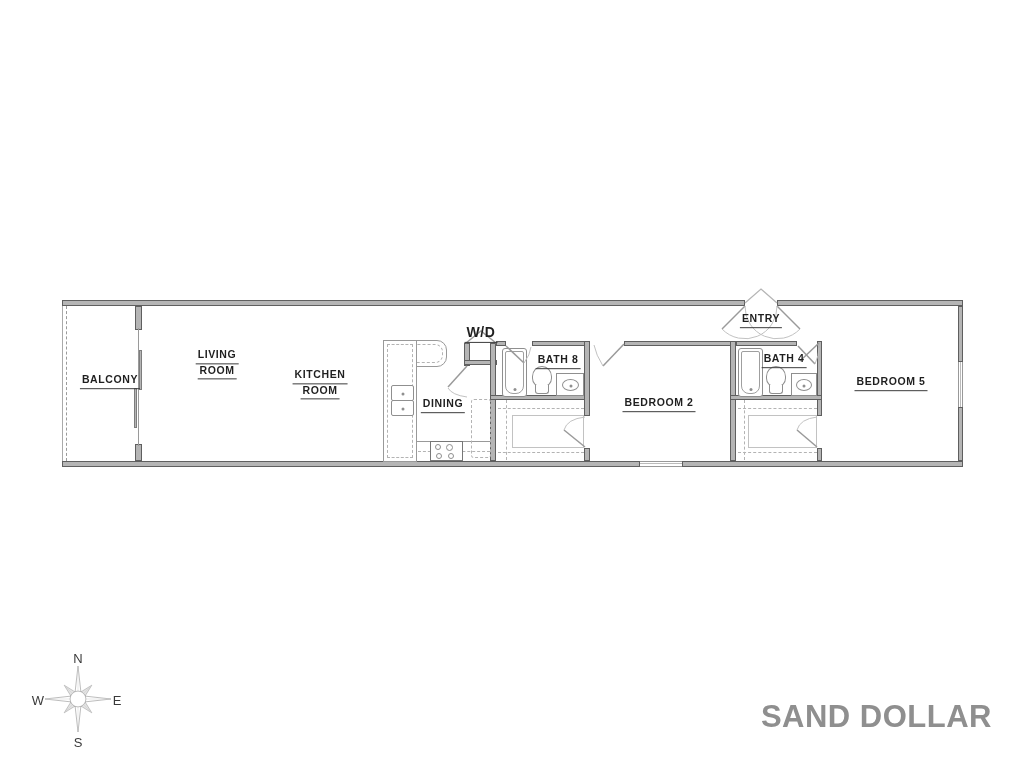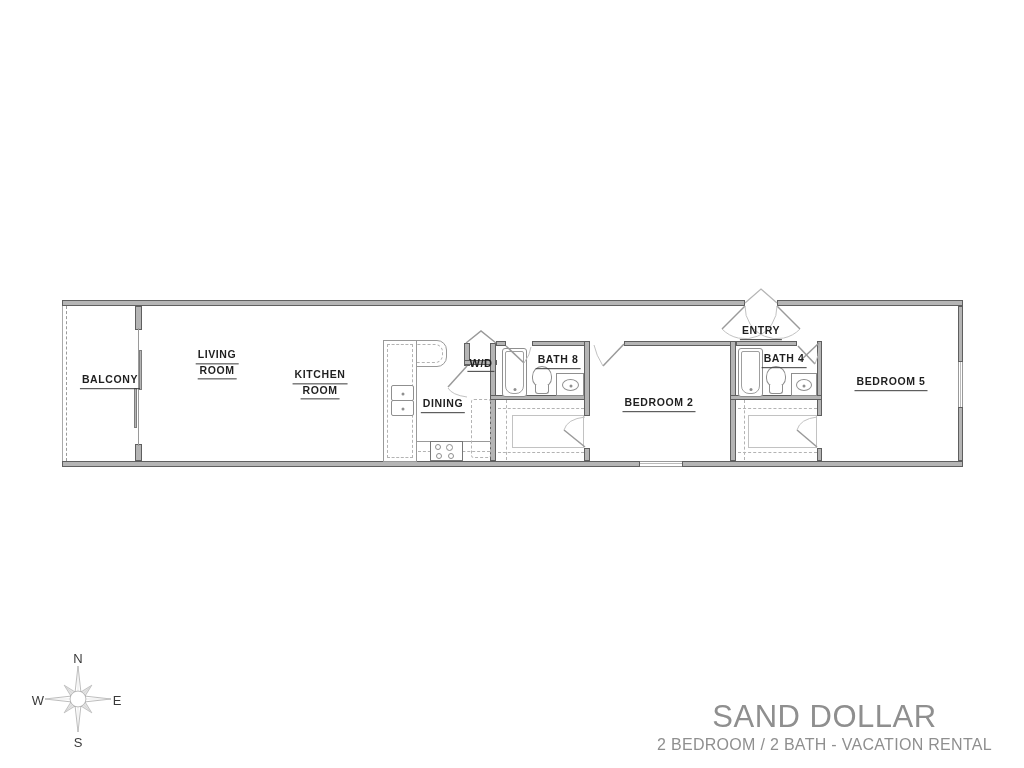--- a/index.html
+++ b/index.html
@@ -14,21 +14,21 @@
              left:50%;top:58%;transform:translate(-50%,-50%);}
   .dashline{position:absolute;height:0;border-top:1px dashed #b3b3b3;}
   .dashv{position:absolute;width:0;border-left:1px dashed #b3b3b3;}
   .dashbox{position:absolute;box-sizing:border-box;border:1px dashed #b3b3b3;}
   
   .lbl{position:absolute;transform:translate(-50%,-50%);text-align:center;
        font-size:10.5px;font-weight:700;letter-spacing:0.6px;color:#1f1f1f;
        line-height:1.3;white-space:nowrap;}
   .lbl .u{display:inline-block;border-bottom:1px solid #3c3c3c;padding:0 2px 1px 2px;}
   
-  .titleblock{position:absolute;right:32px;top:701px;text-align:center;color:#8f8f8f;}
+  .titleblock{position:absolute;right:32px;top:701px;text-align:right;color:#8f8f8f;font-weight:bold;}
   .titleblock .t1{font-size:31px;letter-spacing:0.5px;line-height:1.05;}
   .titleblock .t2{font-size:16px;letter-spacing:0.3px;margin-top:2px;}
   
   .cletter{position:absolute;transform:translate(-50%,-50%);font-size:13px;color:#3a3a3a;}
   svg.overlay{position:absolute;left:0;top:0;pointer-events:none;}
 </style>
 </head>
 <body>
 
 <div class="canvas">
@@ -161,30 +161,30 @@
     <span class="u">LIVING</span><br>
     <span class="u">ROOM</span>
   </div>
   <div class="lbl" style="left:320px;top:384px">
     <span class="u">KITCHEN</span><br>
     <span class="u">ROOM</span>
   </div>
   <div class="lbl" style="left:443px;top:405px">
     <span class="u">DINING</span>
   </div>
-  <div class="lbl" style="left:481px;top:364px;font-size:11px">
+  <div class="lbl" style="left:481px;top:333px;font-size:14px">
     <span class="u">W/D</span>
   </div>
   <div class="lbl" style="left:558px;top:361px">
     <span class="u">BATH 8</span>
   </div>
   <div class="lbl" style="left:659px;top:404px">
     <span class="u">BEDROOM 2</span>
   </div>
-  <div class="lbl" style="left:761px;top:332px">
+  <div class="lbl" style="left:761px;top:320px">
     <span class="u">ENTRY</span>
   </div>
   <div class="lbl" style="left:784px;top:360px">
     <span class="u">BATH 4</span>
   </div>
   <div class="lbl" style="left:891px;top:383px">
     <span class="u">BEDROOM 5</span>
   </div>
 
   <svg style="position:absolute;left:45px;top:666px" width="66" height="66" viewBox="0 0 100 100">
@@ -193,16 +193,15 @@
     <path d="M50,0 L50,100 M0,50 L100,50 M29,29 L71,71 M29,71 L71,29" stroke="#cccccc" stroke-width="0.7" fill="none"></path>
     <circle cx="50" cy="50" r="12" fill="#ffffff" stroke="#9a9a9a" stroke-width="1"></circle>
   </svg>
   <div class="cletter" style="left:78px;top:658px">N</div>
   <div class="cletter" style="left:78px;top:742px">S</div>
   <div class="cletter" style="left:38px;top:700px">W</div>
   <div class="cletter" style="left:117px;top:700px">E</div>
 
   <div class="titleblock">
     <div class="t1">SAND DOLLAR</div>
-    <div class="t2">2 BEDROOM / 2 BATH - VACATION RENTAL</div>
   </div>
 
 </div>
 
 </body></html>

